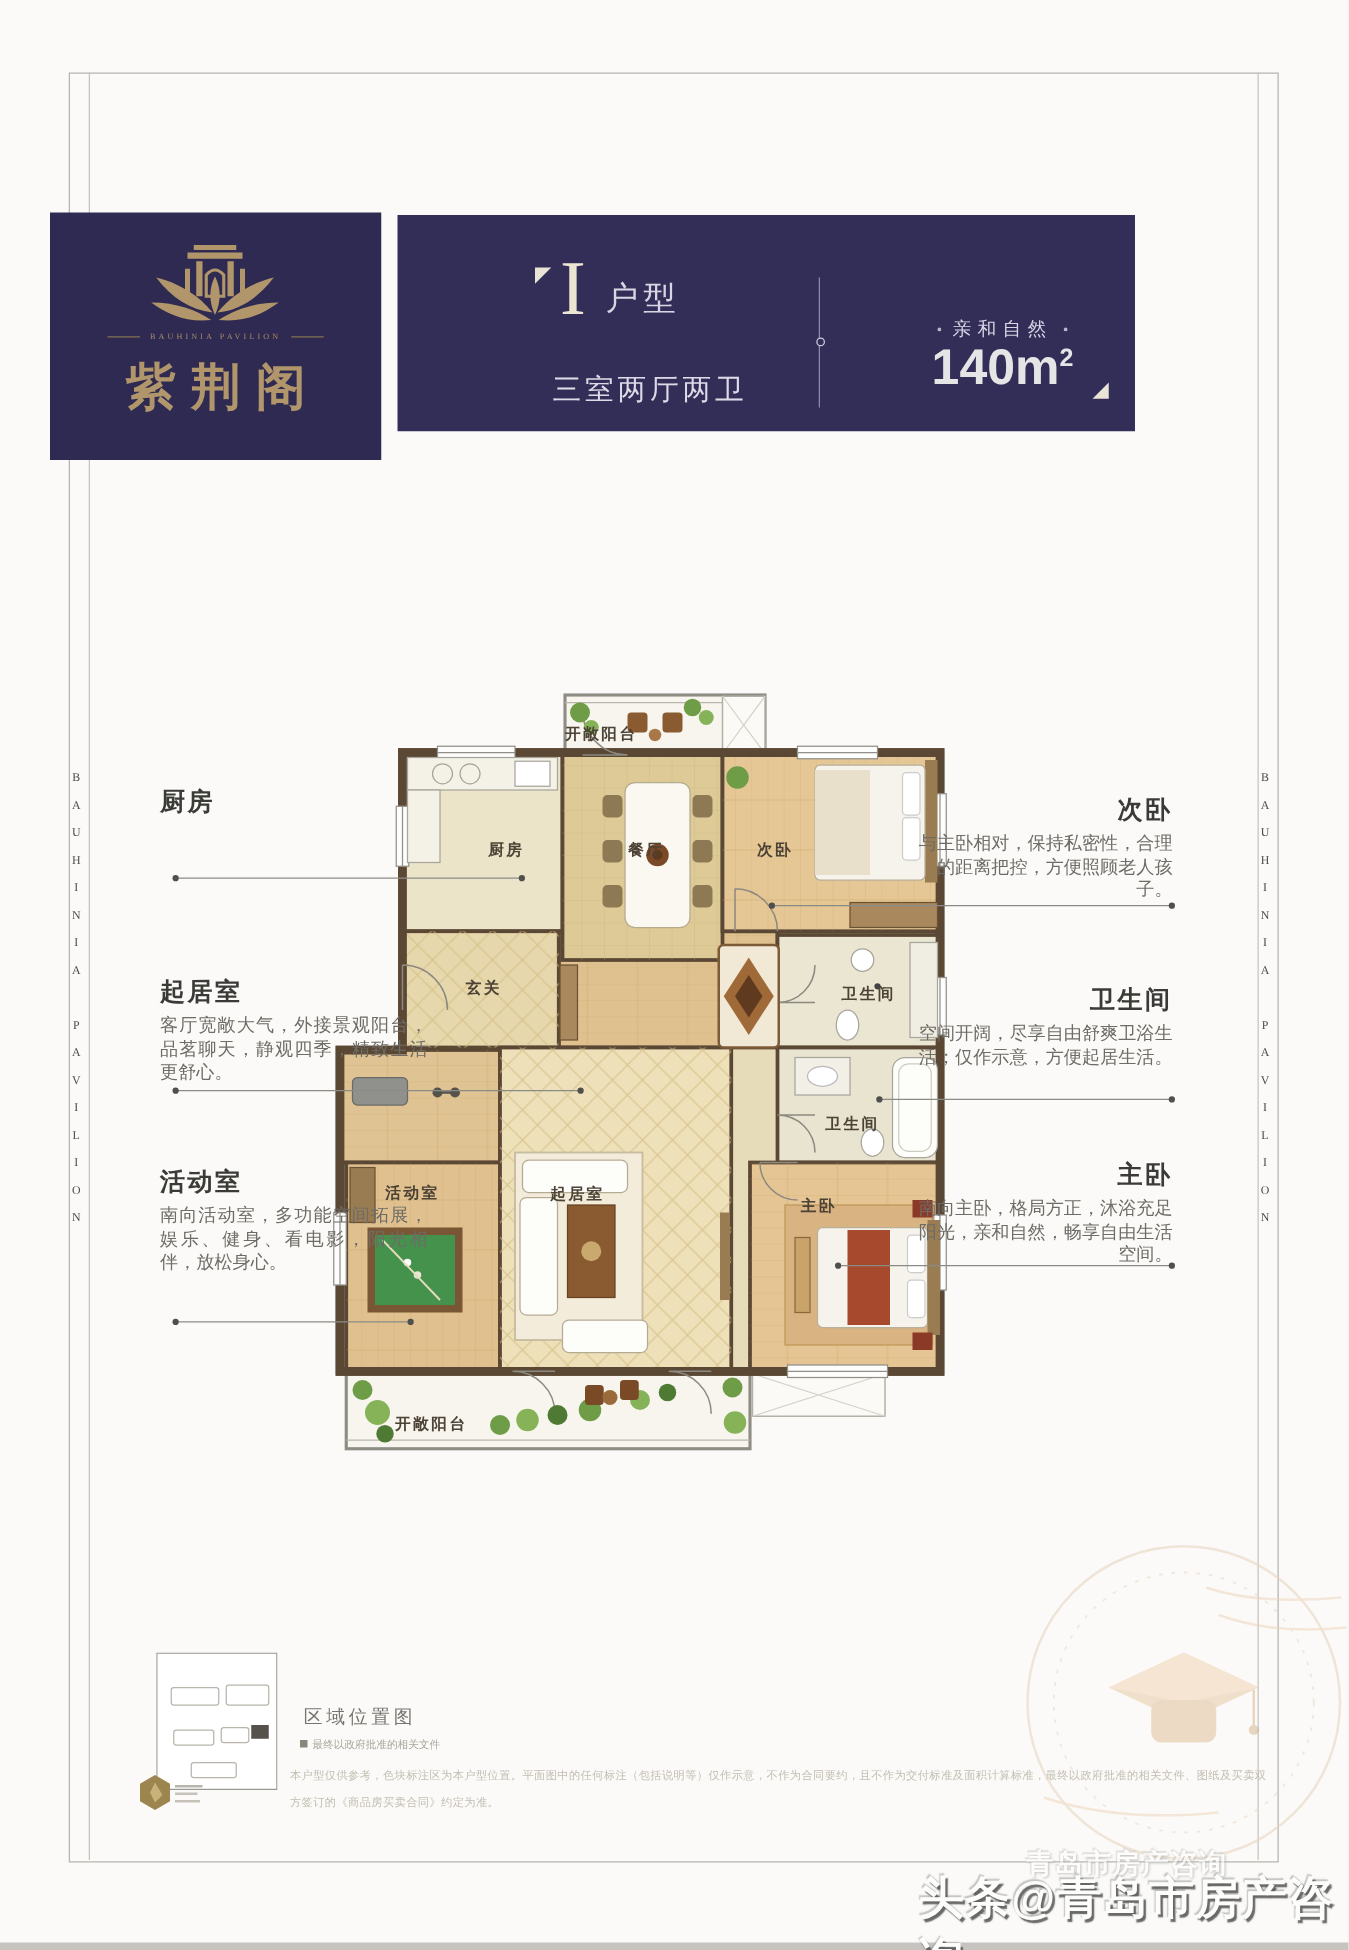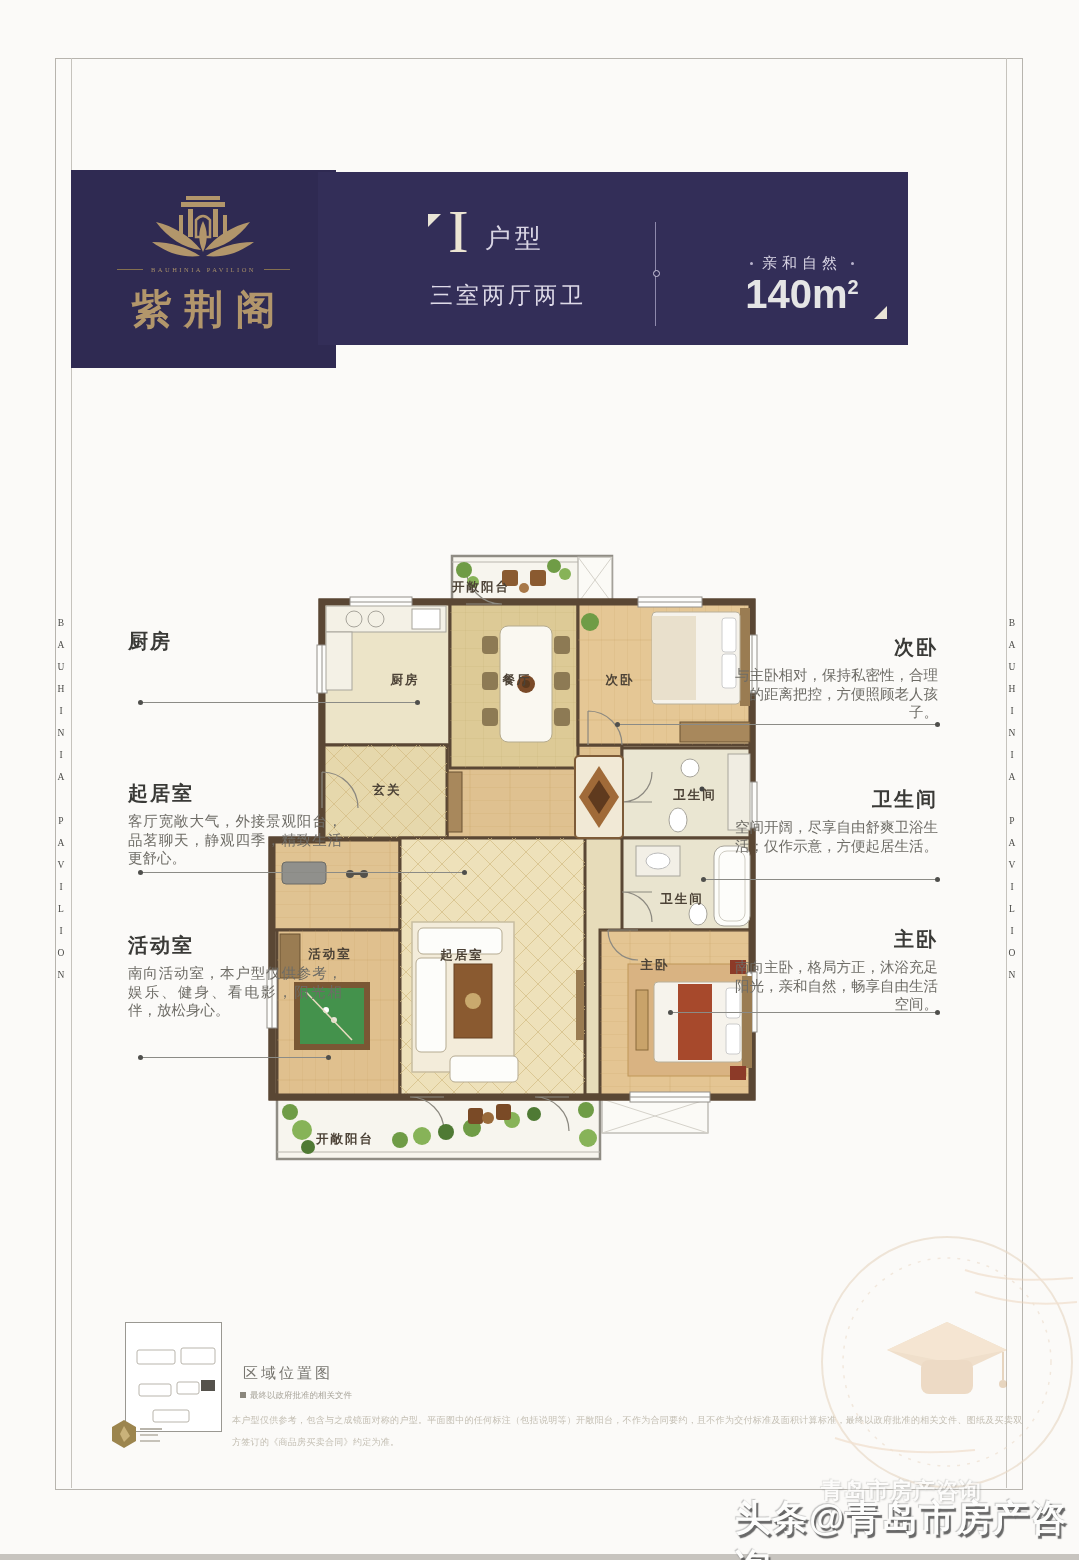--- a/index.html
+++ b/index.html
@@ -9,34 +9,34 @@
   
   .frame{position:absolute;left:55px;top:58px;width:966px;height:1430px;
          border:1px solid #b7b4ae;}
   .frame-line{position:absolute;top:58px;height:1430px;width:0;border-left:1px solid #c6c3bd;}
   .frame-line.l{left:71px;} .frame-line.r{left:1006px;}
   .side-text{position:absolute;writing-mode:vertical-rl;text-orientation:upright;
              font-size:9.5px;letter-spacing:12px;color:#4c4c49;top:618px;height:410px;
              font-family:"Liberation Serif",serif;}
   .side-text.l{left:56px;} .side-text.r{left:1007px;}
   
-  .logo-block{position:absolute;left:40px;top:170px;width:265px;height:198px;background:#2f2a52;margin-left:31px;}
+  .logo-block{position:absolute;left:40px;top:170px;width:265px;height:198px;background:#2f2a52;}
   .emblem{position:absolute;left:57px;top:18px;}
   .emblem-sub{position:absolute;left:0;top:96px;width:265px;display:flex;align-items:center;
               justify-content:center;gap:8px;color:#a58d68;font-size:6.5px;letter-spacing:2.5px;}
   .emblem-sub .dash{display:inline-block;width:26px;height:0;border-top:1px solid #84704f;}
   .logo-name{position:absolute;left:0;top:112px;width:265px;text-align:center;font-size:40px;
              font-weight:700;color:#b2966b;letter-spacing:12px;padding-left:12px;box-sizing:border-box;}
   .title-band{position:absolute;left:318px;top:172px;width:590px;height:173px;background:#332e58;}
   .tri-tl{position:absolute;left:110px;top:42px;width:0;height:0;
           border-top:13px solid #e9e4d6;border-right:13px solid transparent;}
   .unit-row{position:absolute;left:130px;top:28px;display:flex;align-items:flex-end;}
   .unit-letter{font-size:62px;line-height:62px;color:#ece5d2;font-weight:400;}
   .unit-label{font-size:26px;color:#d9d5e4;margin:0 0 6px 16px;letter-spacing:4px;}
-  .unit-desc{position:absolute;left:100px;top:108px;width:180px;text-align:center;
+  .unit-desc{position:absolute;left:100px;top:124px;width:180px;text-align:right;
              font-size:23px;letter-spacing:3px;color:#dedae8;}
   .band-divider{position:absolute;left:337px;top:50px;height:104px;width:0;border-left:1px solid #8e89ac;}
   .divider-dot{position:absolute;left:-3px;top:48px;width:5px;height:5px;border-radius:50%;
                background:#332e58;border:1px solid #cfcadf;}
   .area-label{position:absolute;left:404px;top:82px;width:160px;text-align:center;font-size:15px;
               letter-spacing:5px;color:#d9d5e4;white-space:nowrap;}
   .area-dot{display:inline-block;width:3px;height:3px;border-radius:50%;background:#b9b3cd;
             vertical-align:middle;margin:0 9px 3px 9px;}
   .area-value{position:absolute;left:396px;top:100px;width:176px;text-align:center;font-size:40px;
               font-weight:700;color:#e5e5e5;font-family:"Liberation Sans",sans-serif;}
@@ -341,21 +341,21 @@
 
   <div class="callout lft" style="top:628px">
     <div class="c-title">厨房</div>
   </div>
   <div class="callout lft" style="top:780px">
     <div class="c-title">起居室</div>
     <div class="c-body">客厅宽敞大气，外接景观阳台，品茗聊天，静观四季，精致生活更舒心。</div>
   </div>
   <div class="callout lft" style="top:932px">
     <div class="c-title">活动室</div>
-    <div class="c-body">南向活动室，本户型仅供参考，娱乐、健身、看电影，阳光相伴，放松身心。</div>
+    <div class="c-body">南向活动室，多功能空间拓展，娱乐、健身、看电影，阳光相伴，放松身心。</div>
   </div>
   <div class="callout rgt" style="top:634px">
     <div class="c-title">次卧</div>
     <div class="c-body">与主卧相对，保持私密性，合理的距离把控，方便照顾老人孩子。</div>
   </div>
   <div class="callout rgt" style="top:786px">
     <div class="c-title">卫生间</div>
     <div class="c-body">空间开阔，尽享自由舒爽卫浴生活；仅作示意，方便起居生活。</div>
   </div>
   <div class="callout rgt" style="top:926px">
@@ -401,21 +401,21 @@
   </svg>
   <svg class="map-logo" width="60" height="36" viewBox="0 0 60 36">
     <path d="M14,2 L26,9 V23 L14,30 L2,23 V9 Z" fill="#9c854e"></path>
     <path d="M14,8 L20,18 L14,24 L10,16 Z" fill="#c9b27a"></path>
     <rect x="30" y="10" width="22" height="2" fill="#b9b5ac"></rect>
     <rect x="30" y="16" width="18" height="2" fill="#c6c2b9"></rect>
     <rect x="30" y="22" width="20" height="2" fill="#c6c2b9"></rect>
   </svg>
   <div class="map-title">区域位置图</div>
   <div class="map-note"><span class="sq"></span><span>最终以政府批准的相关文件</span></div>
-  <div class="disc l1">本户型仅供参考，包含与之成镜面对称的户型。平面图中的任何标注（包括说明等）开敞阳台，不作为合同要约，且不作为交付标准及面积计算标准，最终以政府批准的相关文件、图纸及买卖双</div>
+  <div class="disc l1">本户型仅供参考，色块标注区为本户型位置。平面图中的任何标注（包括说明等）仅作示意，不作为合同要约，且不作为交付标准及面积计算标准，最终以政府批准的相关文件、图纸及买卖双</div>
   <div class="disc l2">方签订的《商品房买卖合同》约定为准。</div>
 
   <svg class="stamp" width="264" height="280" viewBox="0 0 264 280">
     <circle cx="132" cy="140" r="125" fill="none" stroke="#e7d6c2" stroke-width="2"></circle>
     <circle cx="132" cy="140" r="104" fill="none" stroke="#ecdccb" stroke-width="1.5" stroke-dasharray="3,7"></circle>
     <g opacity=".55">
       <path d="M72,128 L132,100 L192,128 L132,156 Z" fill="#d9a870"></path>
       <path d="M72,128 L132,100 L192,128 L132,140 Z" fill="#e7bc85"></path>
       <rect x="106" y="138" width="52" height="34" rx="8" fill="#cf9a5d"></rect>
       <path d="M188,130 V158" stroke="#c08a4e" stroke-width="2"></path>

